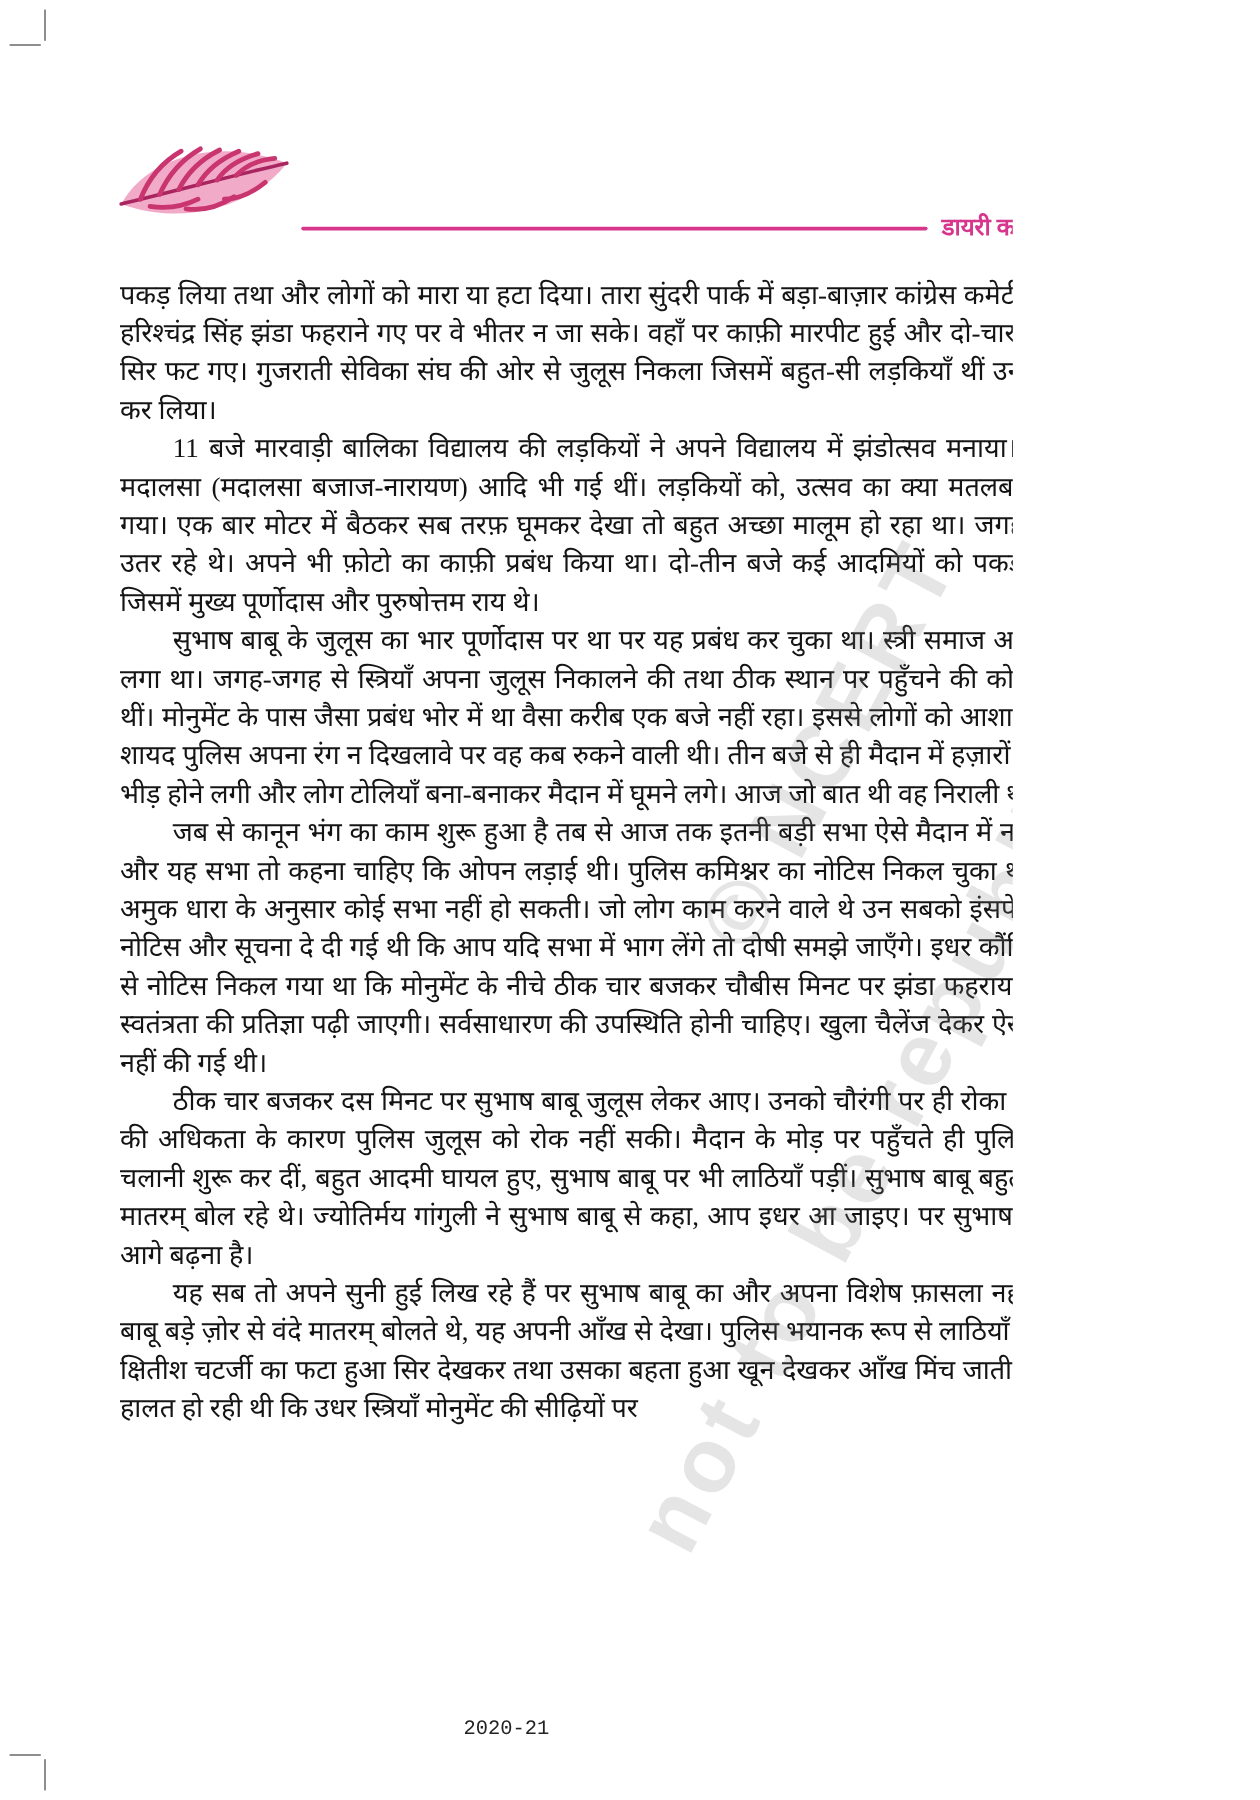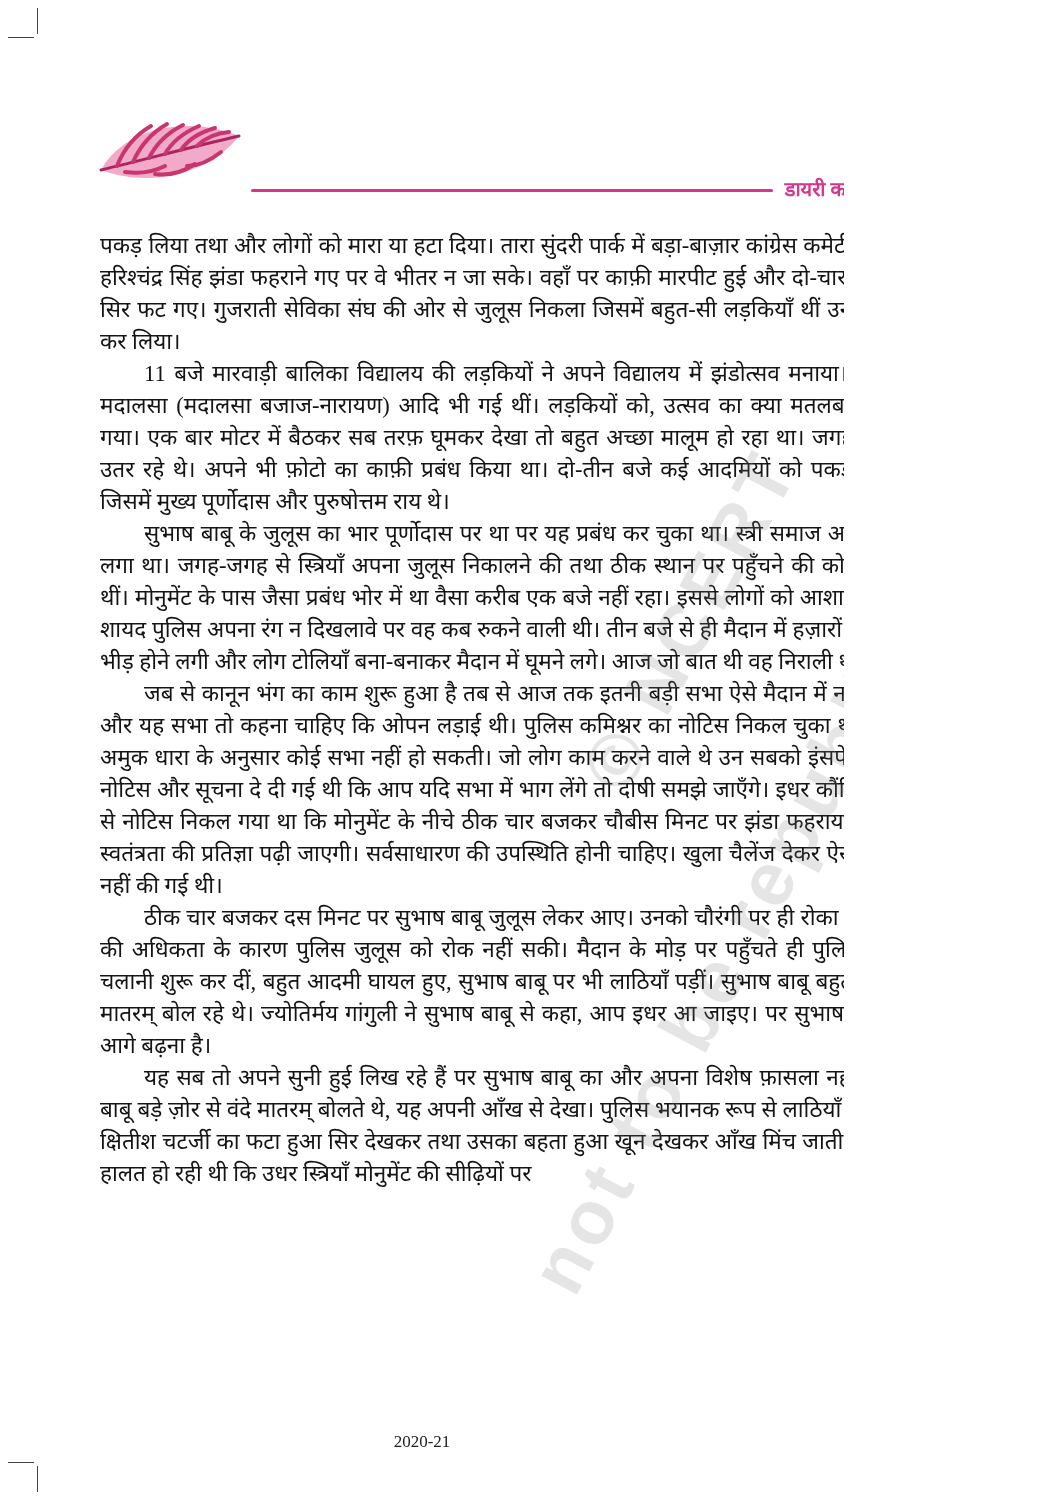--- a/index.html
+++ b/index.html
@@ -91,21 +91,21 @@
 
   
   .footer {
     position: absolute;
     left: 0;
     width: 100%;
     top: 1432px;
     text-align: center;
     font-size: 17px;
     color: #222;
-    font-family: Liberation Serif, serif;
+    font-family: Liberation Mono, monospace;
     z-index: 2;
   }
 </style>
 </head>
 <body>
 
 <div class="page">
 
   <div class="crop h" style="left:8px;  top:37px;"></div>
   <div class="crop v" style="left:37px; top:8px;"></div>

